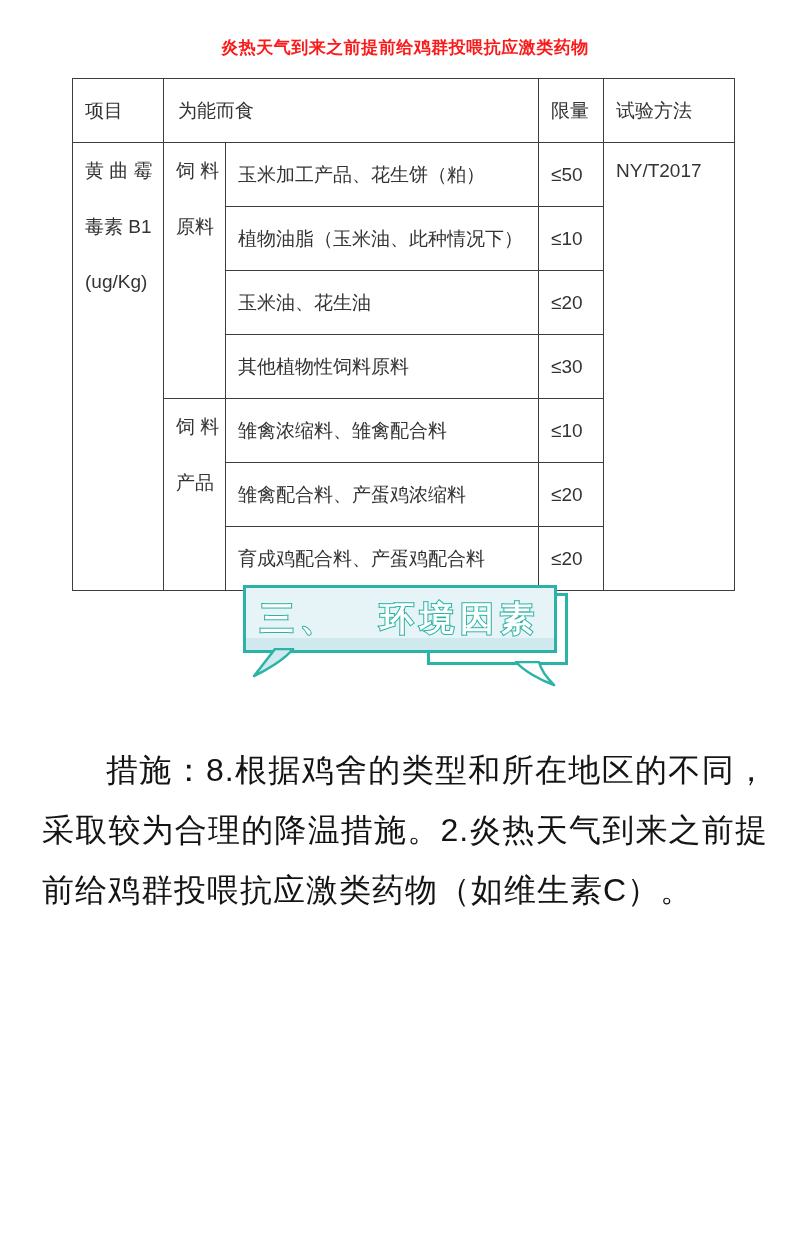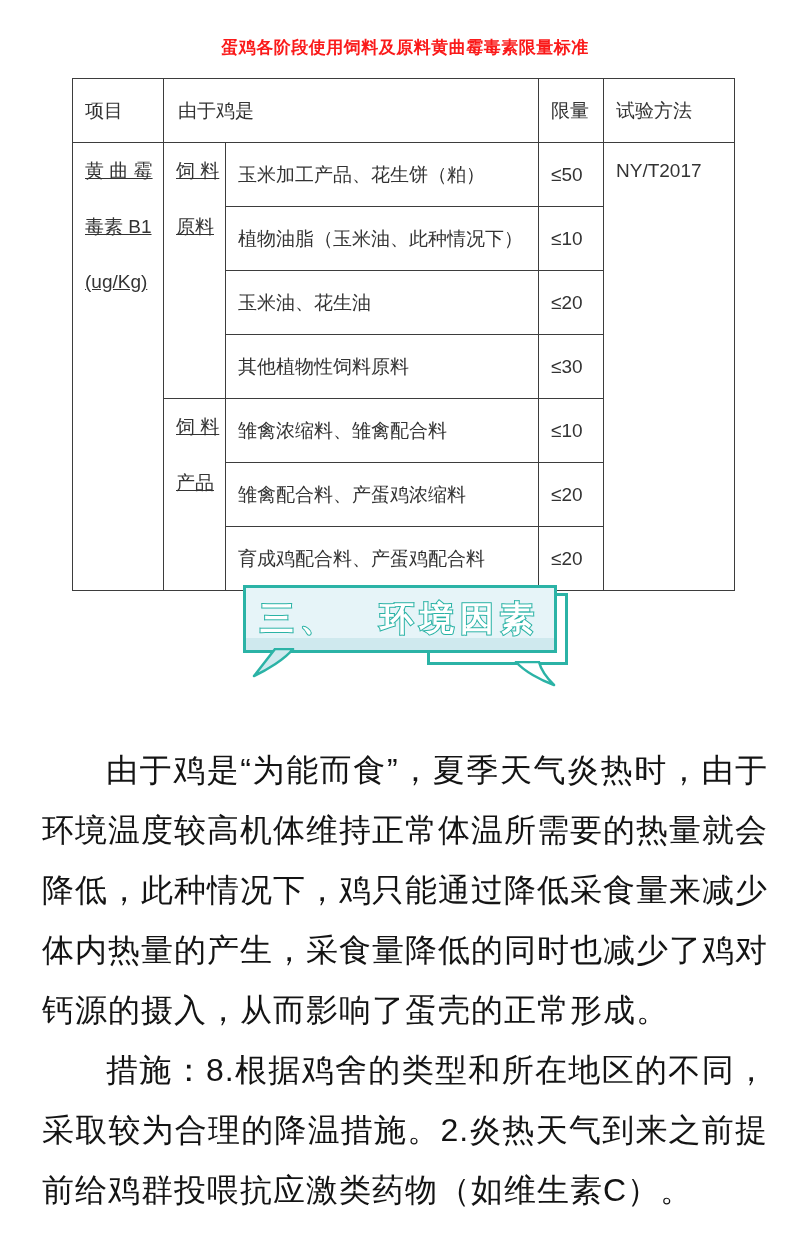--- a/index.html
+++ b/index.html
@@ -36,21 +36,21 @@
     overflow:hidden;
     white-space:nowrap;
   }
   table.limits tr{height:64px;margin-top:32px;}
   td.prod-cell{padding-left:14px;}
   td.limit-cell{padding-left:12px;}
   td.item-cell,td.group-cell,td.method-cell{
     vertical-align:top;
     line-height:55.5px;
   }
-  td.item-cell div,td.group-cell div{line-height:55.5px;text-decoration:underline;}
+  td.item-cell div,td.group-cell div{line-height:55.5px;}
   td.method-cell{padding-left:14px;font-size:20px;}
 
   
   .banner{
     position:absolute;left:243px;top:585px;
     width:264px;height:68px;
   }
   .banner-back{
     position:absolute;left:184px;top:8px;
     width:141px;height:72px;
@@ -90,34 +90,34 @@
     color:#141414;
     text-align:justify;
   }
   .bodytext p{margin:0;text-indent:2em;}
 </style>
 </head>
 <body>
 
 <div class="page">
 
-  <div class="doc-title">蛋鸡各阶段使用饲料及原料黄曲霉毒素限量标准</div>
+  <div class="doc-title">炎热天气到来之前提前给鸡群投喂抗应激类药物</div>
 
   <table class="limits">
     <colgroup>
       <col style="width:91px">
         <col style="width:62px">
         <col style="width:313px">
         <col style="width:65px">
         <col style="width:131px">
     </colgroup>
     <tbody>
         <tr>
       <th>项目</th>
-      <th colspan="2" style="padding-left:14px">由于鸡是</th>
+      <th colspan="2" style="padding-left:14px">为能而食</th>
       <th>限量</th>
       <th>试验方法</th>
     </tr>
     <tr>
       <td class="item-cell" rowspan="7">
         <div>黄 曲 霉</div>
         <div>毒素 B1</div>
         <div>(ug/Kg)</div>
       </td>
       <td class="group-cell" rowspan="4">
@@ -166,17 +166,16 @@
     </div>
     <svg class="tail-left" width="46" height="30" viewBox="0 0 46 30">
       <path d="M24,1 L3,28 C16,22 34,11 42,1 Z" fill="#cfe9ee" stroke="#2bb3a6" stroke-width="2.5" stroke-linejoin="round"></path>
     </svg>
     <svg class="tail-right" width="44" height="26" viewBox="0 0 44 26">
       <path d="M3,1 L26,1 C28,9 34,17 41,24 C27,19 11,10 3,1 Z" fill="#ffffff" stroke="#2bb3a6" stroke-width="2.5" stroke-linejoin="round"></path>
     </svg>
   </div>
 
   <div class="bodytext">
-    <p>由于鸡是“为能而食”，夏季天气炎热时，由于环境温度较高机体维持正常体温所需要的热量就会降低，此种情况下，鸡只能通过降低采食量来减少体内热量的产生，采食量降低的同时也减少了鸡对钙源的摄入，从而影响了蛋壳的正常形成。</p>
     <p>措施：8.根据鸡舍的类型和所在地区的不同，采取较为合理的降温措施。2.炎热天气到来之前提前给鸡群投喂抗应激类药物（如维生素C）。</p>
   </div>
 
 </div>
 
 </body></html>

